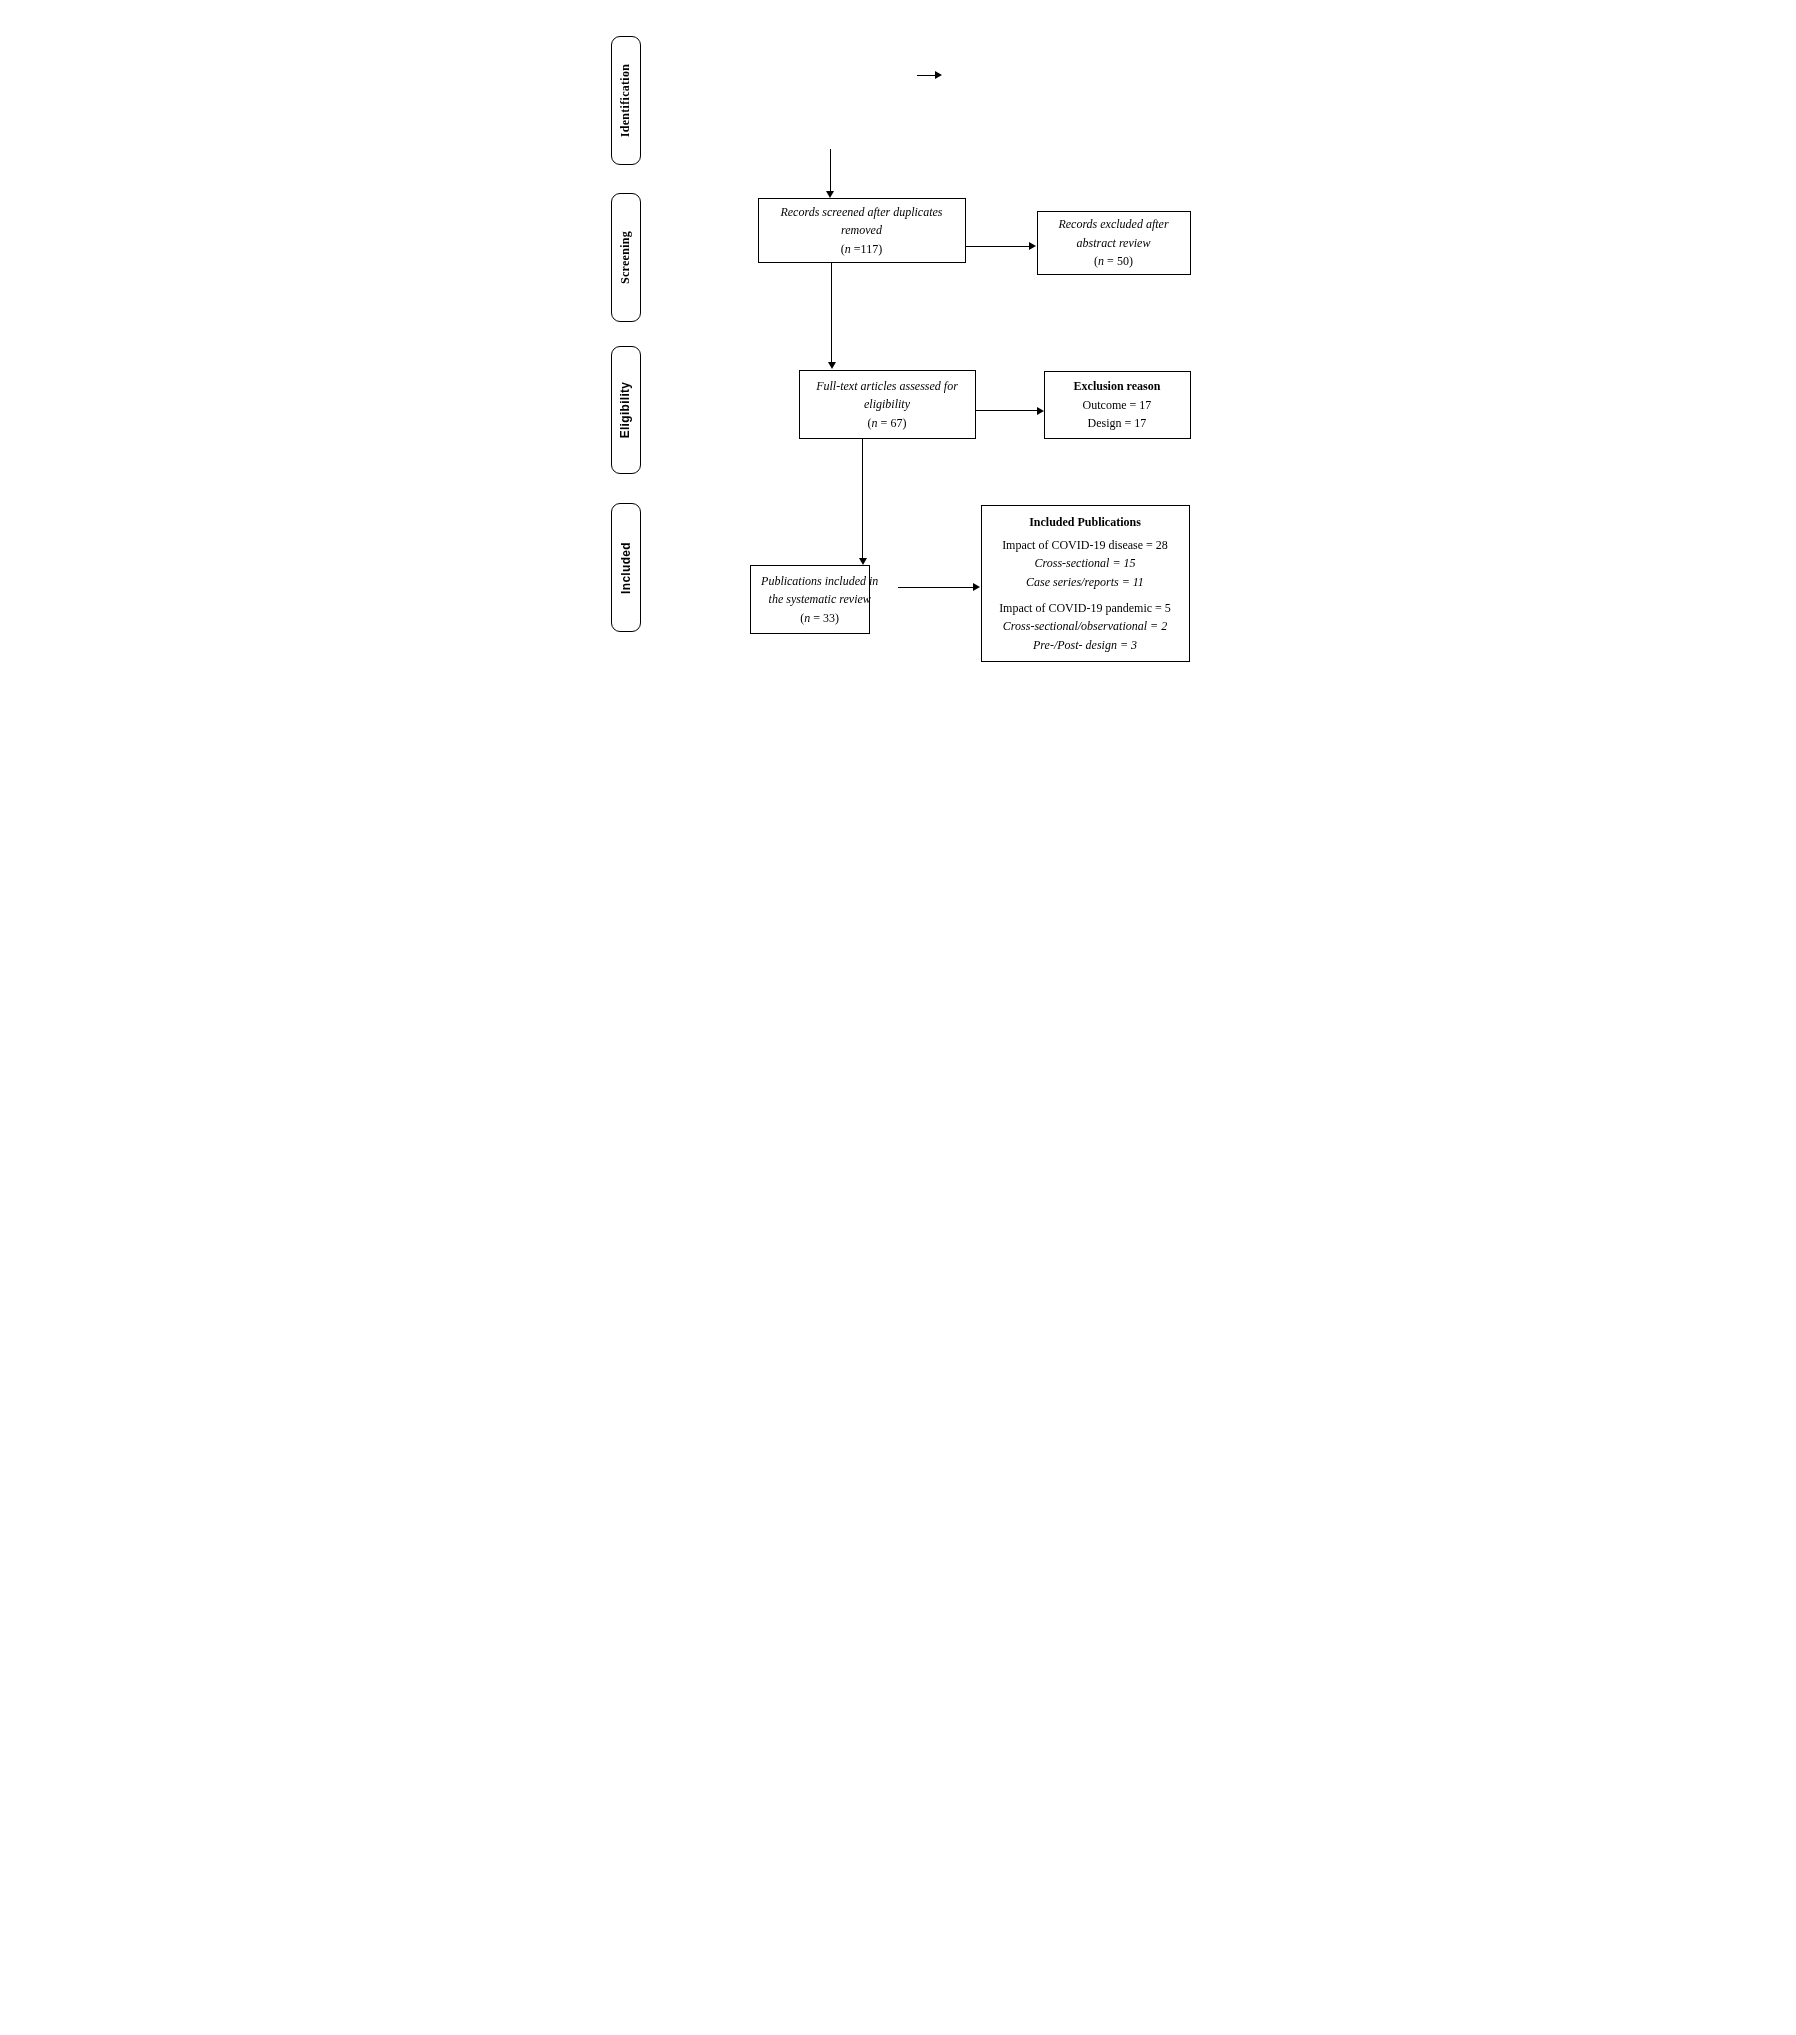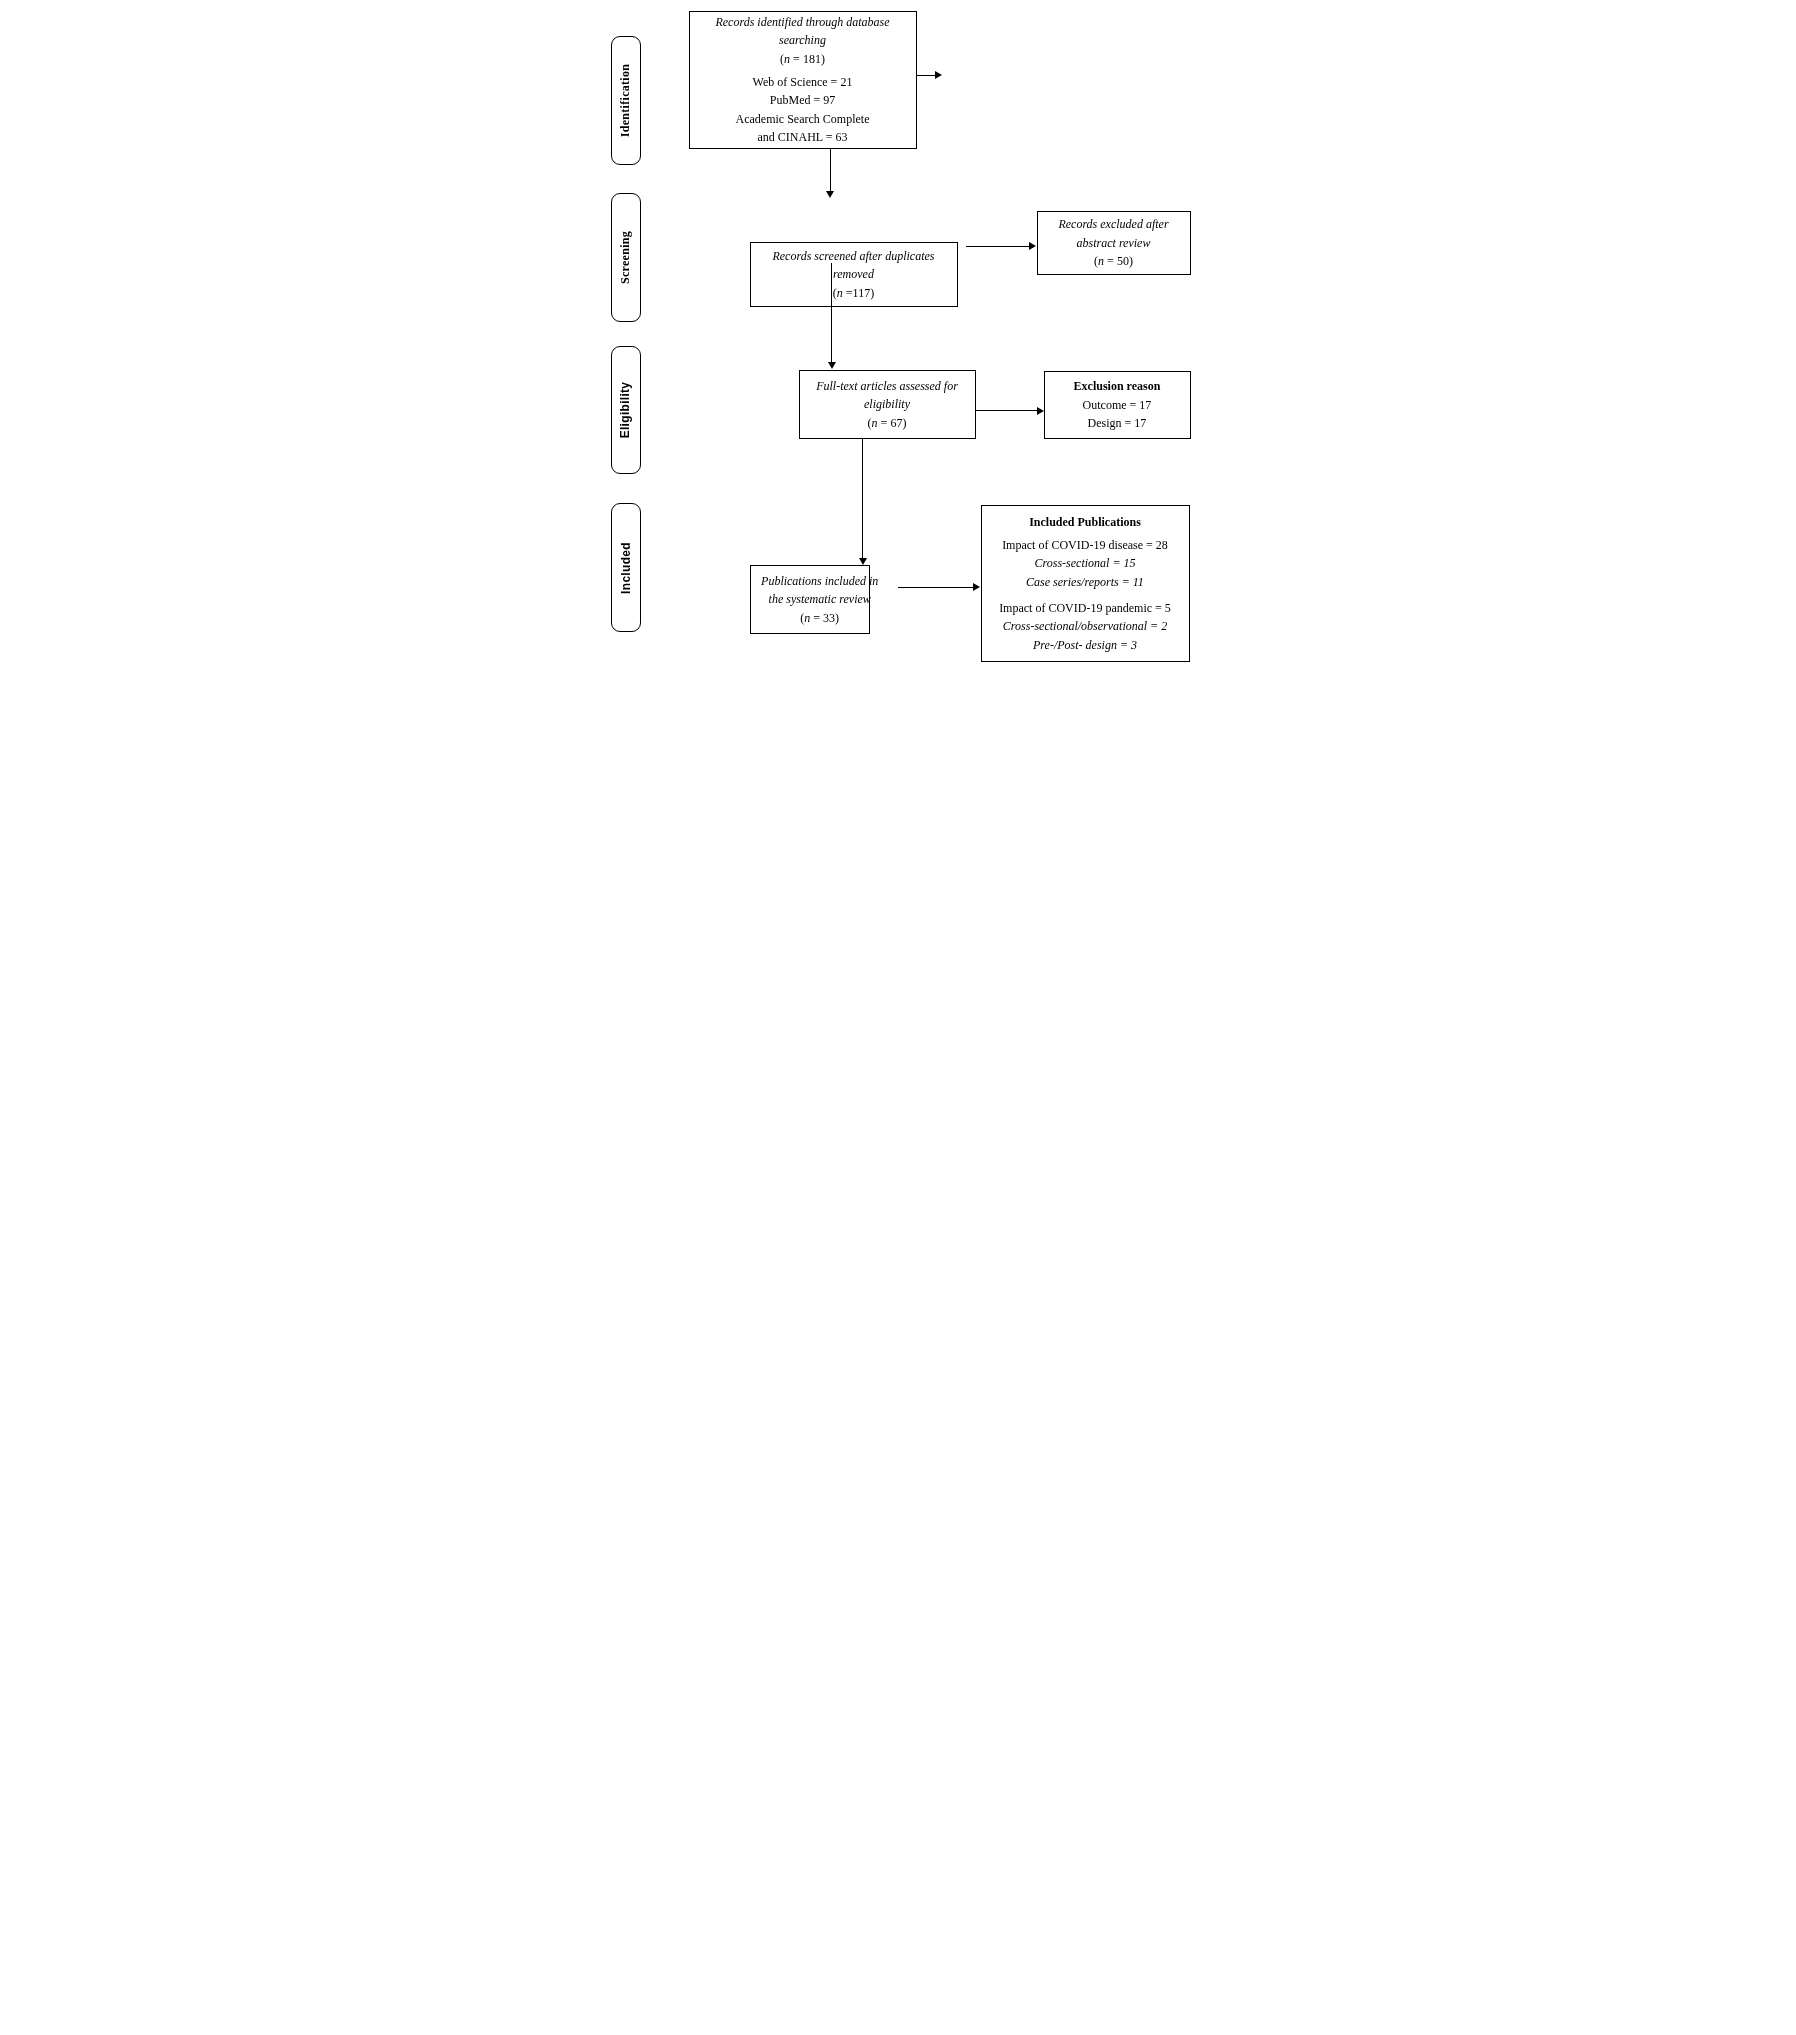--- a/index.html
+++ b/index.html
@@ -74,33 +74,23 @@
   <div class="stage serif" style="top:193px;height:129px;">
     <div class="rot">Screening</div>
   </div>
   <div class="stage sans" style="top:346px;height:128px;">
     <div class="rot">Eligibility</div>
   </div>
   <div class="stage sans" style="top:503px;height:129px;">
     <div class="rot">Included</div>
   </div>
 
-  <div class="fbox" style="left:90px;top:10.7px;width:228px;height:138px;">
-      <div class="ln it">Records identified through database</div>
-      <div class="ln it">searching</div>
-      <div class="ln rm">(<i>n</i> = 181)</div>
-      <div class="ln gap"></div>
-      <div class="ln rm">Web of Science = 21</div>
-      <div class="ln rm">PubMed = 97</div>
-      <div class="ln rm">Academic Search Complete</div>
-      <div class="ln rm">and CINAHL = 63</div>
-    </div>
 
 
-  <div class="fbox" style="left:151px;top:198px;width:208px;height:65px;margin-top:44px;">
+  <div class="fbox" style="left:159px;top:198px;width:208px;height:65px;">
       <div class="ln it">Records screened after duplicates</div>
       <div class="ln it">removed</div>
       <div class="ln rm">(<i>n</i> =117)</div>
     </div>
 
   <div class="fbox" style="left:438px;top:211px;width:154px;height:64px;justify-content:center;">
       <div class="ln it">Records excluded after</div>
       <div class="ln it">abstract review</div>
       <div class="ln rm">(<i>n</i> = 50)</div>
     </div>

